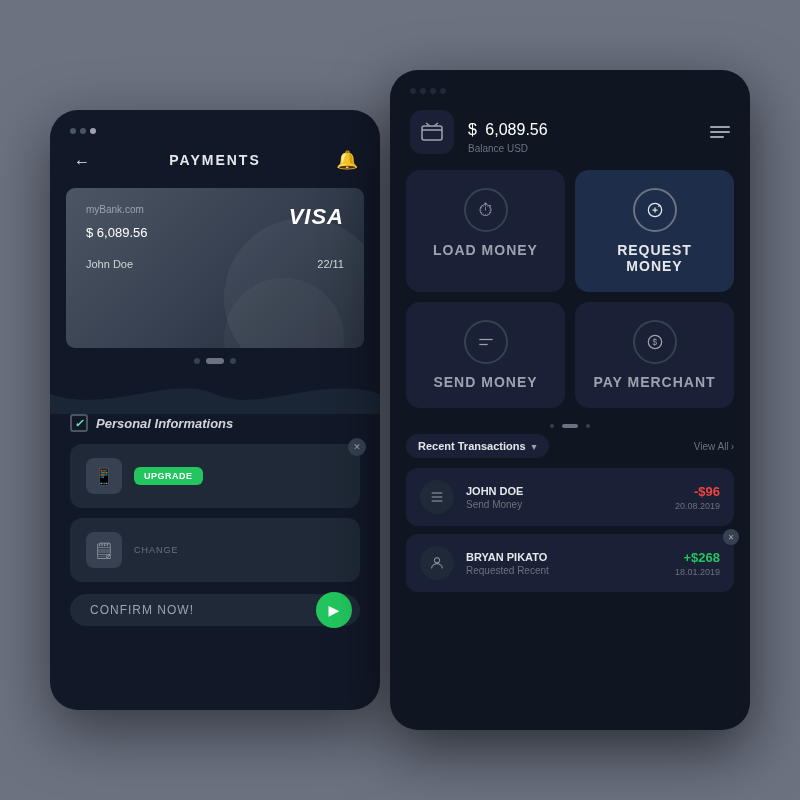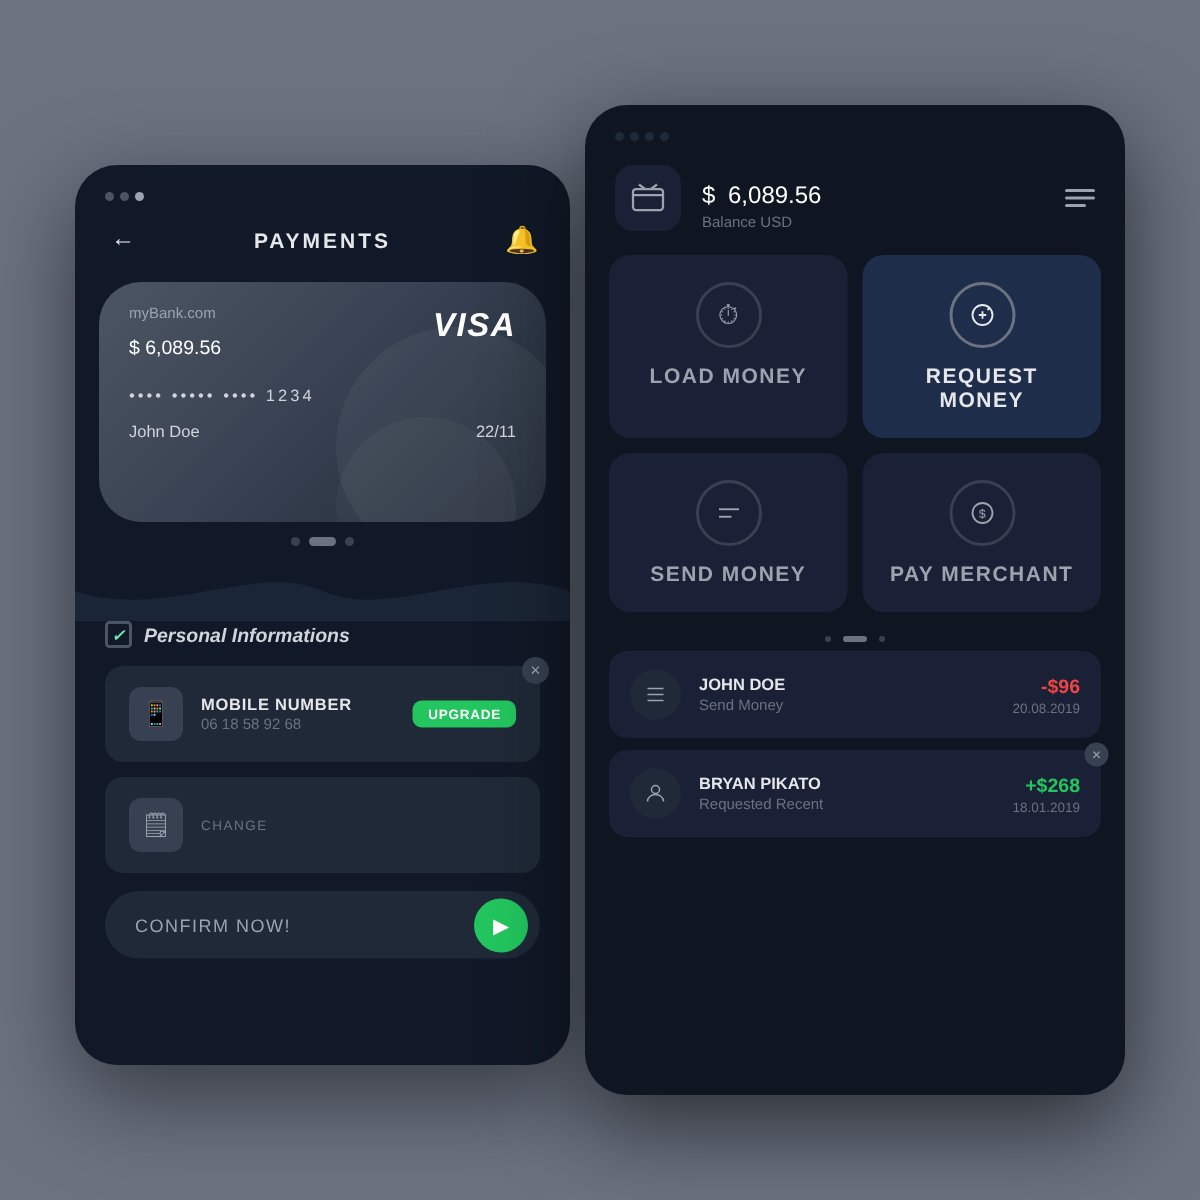--- a/index.html
+++ b/index.html
@@ -67,21 +67,21 @@
       color: #9ca3af; font-size: 18px;
       display: flex; align-items: center; justify-content: center;
     }
 
     
     .card-container {
       padding: 0 16px; margin-top: 4px;
     }
     .visa-card {
       background: linear-gradient(135deg, #4b5563 0%, #374151 50%, #1f2937 100%);
-      border-radius: 28px; padding: 16px 20px;
+      border-radius: 9px; padding: 16px 20px;
       height: 160px; position: relative; overflow: hidden;
     }
     .visa-card::before {
       content: '';
       position: absolute; right: -20px; bottom: -30px;
       width: 160px; height: 160px;
       border-radius: 50%;
       background: rgba(255,255,255,0.05);
     }
     .visa-card::after {
@@ -172,21 +172,21 @@
     .close-btn-overlay {
       position: absolute; top: -6px; right: -6px;
       width: 18px; height: 18px; background: #374151; border-radius: 50%;
       display: flex; align-items: center; justify-content: center;
       font-size: 9px; color: #9ca3af;
     }
 
     
     .confirm-btn {
       margin: 12px 20px 0;
-      background: #1f2937; border-radius: 30px; height: 45px;
+      background: #1f2937; border-radius: 30px; height: 32px;
       display: flex; align-items: center; justify-content: space-between;
       padding: 0 8px 0 20px;
     }
     .confirm-btn-text {
       font-size: 12px; color: #9ca3af; letter-spacing: 1px; text-transform: uppercase;
     }
     .confirm-btn-arrow {
       width: 36px; height: 36px; background: #22c55e; border-radius: 50%;
       display: flex; align-items: center; justify-content: center;
       color: #fff; font-size: 14px;
@@ -318,21 +318,20 @@
       <div class="page-title">PAYMENTS</div>
       <div class="bell-icon">🔔</div>
     </div>
 
     <div class="card-container">
       <div class="visa-card">
         <div class="card-bank">myBank.com</div>
         <div class="card-balance">
           <span>$ </span><span>6,089.56</span>
         </div>
-        <div class="card-number">••••  •••••  ••••  1234</div>
         <div class="card-footer">
           <div class="card-name">John Doe</div>
           <div class="card-expiry">22/11</div>
         </div>
         <div class="visa-logo">VISA</div>
       </div>
     </div>
 
     <div class="card-dots">
       <div class="card-dot"></div>
@@ -347,24 +346,20 @@
     </div>
 
     <div class="personal-section">
       <div class="section-title">
         <div class="checkbox-icon">✓</div>
         <span>Personal Informations</span>
       </div>
 
       <div class="info-card">
         <div class="info-card-icon">📱</div>
-        <div class="info-card-content">
-          <div class="info-card-title">MOBILE NUMBER</div>
-          <div class="info-card-sub">06 18 58 92 68</div>
-        </div>
         <div class="info-card-action">UPGRADE</div>
         <div class="close-btn-overlay">✕</div>
       </div>
 
       <div class="info-card">
         <div class="info-card-icon">🗒</div>
         <div class="info-card-change">CHANGE</div>
       </div>
     </div>
 
@@ -442,20 +437,30 @@
       </div>
     </div>
 
     <div class="divider-dots">
       <div class="divider-dot"></div>
       <div class="divider-dot"></div>
       <div class="divider-dot"></div>
     </div>
 
     <div class="transactions-section">
+      <div class="transactions-header">
+        <div class="transactions-dropdown">
+          <span class="transactions-title">Recent Transactions</span>
+          <span class="dropdown-arrow">▾</span>
+        </div>
+        <div class="view-all">
+          <span>View All</span>
+          <span>›</span>
+        </div>
+      </div>
 
       <div class="transaction-item">
         <div class="trans-icon">
           <svg width="16" height="16" viewBox="0 0 24 24" fill="none" stroke="#9ca3af" stroke-width="1.5">
             <line x1="4" y1="6" x2="20" y2="6"></line>
             <line x1="4" y1="12" x2="20" y2="12"></line>
             <line x1="4" y1="18" x2="20" y2="18"></line>
           </svg>
         </div>
         <div class="trans-info">

